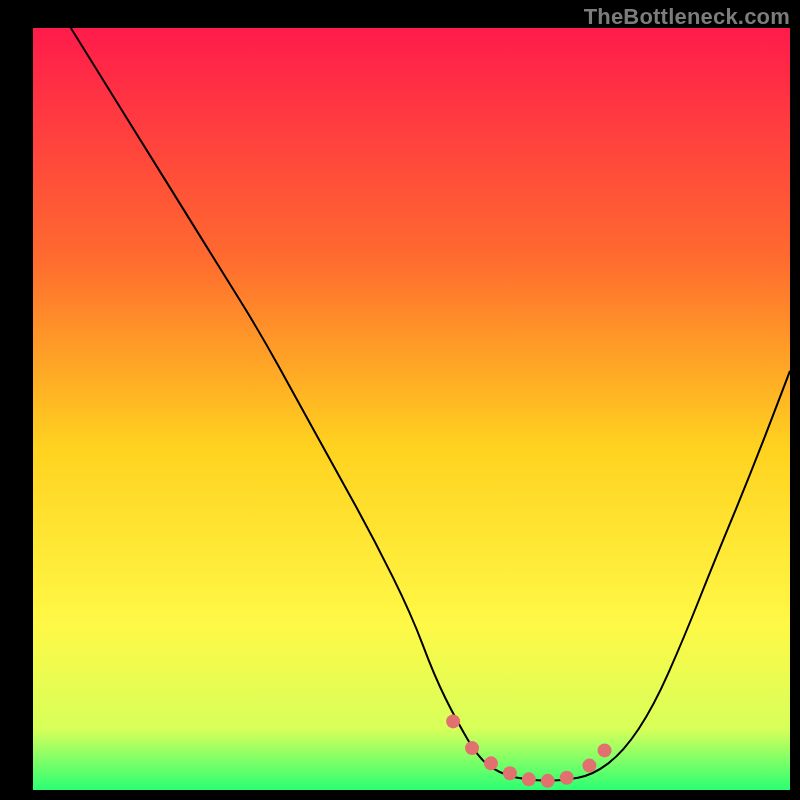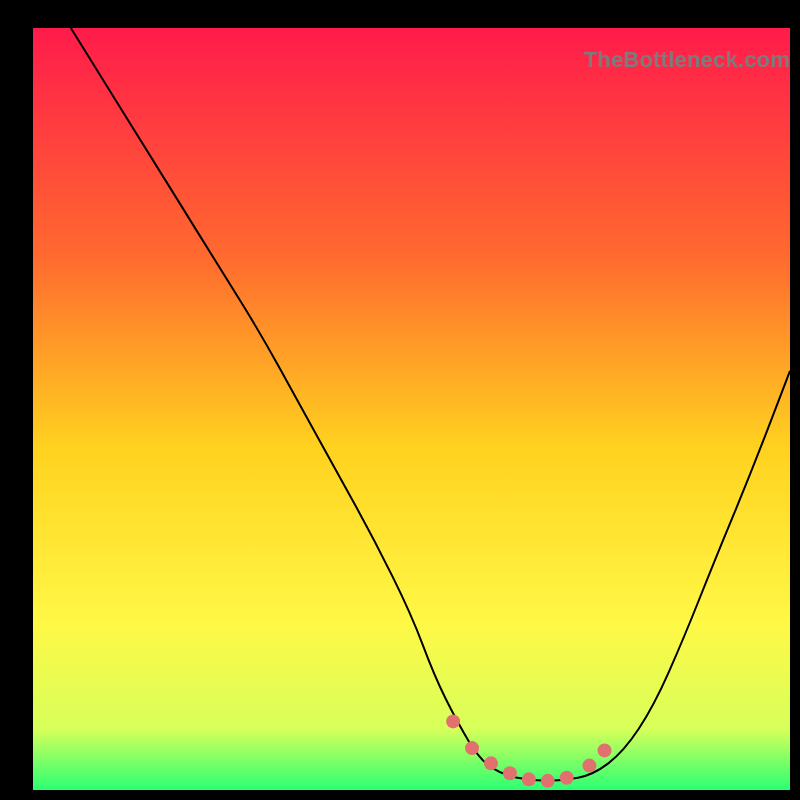--- a/index.html
+++ b/index.html
@@ -19,21 +19,20 @@
   }
   .watermark {
     position: absolute;
     top: 4px;
     right: 10px;
     color: #7c7c7c;
     font-size: 22px;
     font-weight: 600;
     letter-spacing: 0.2px;
     z-index: 5;
-    margin-top: 43px;
   }
   svg {
     display: block;
   }
   .curve {
     fill: none;
     stroke: #000000;
     stroke-width: 2;
   }
   .marker {

